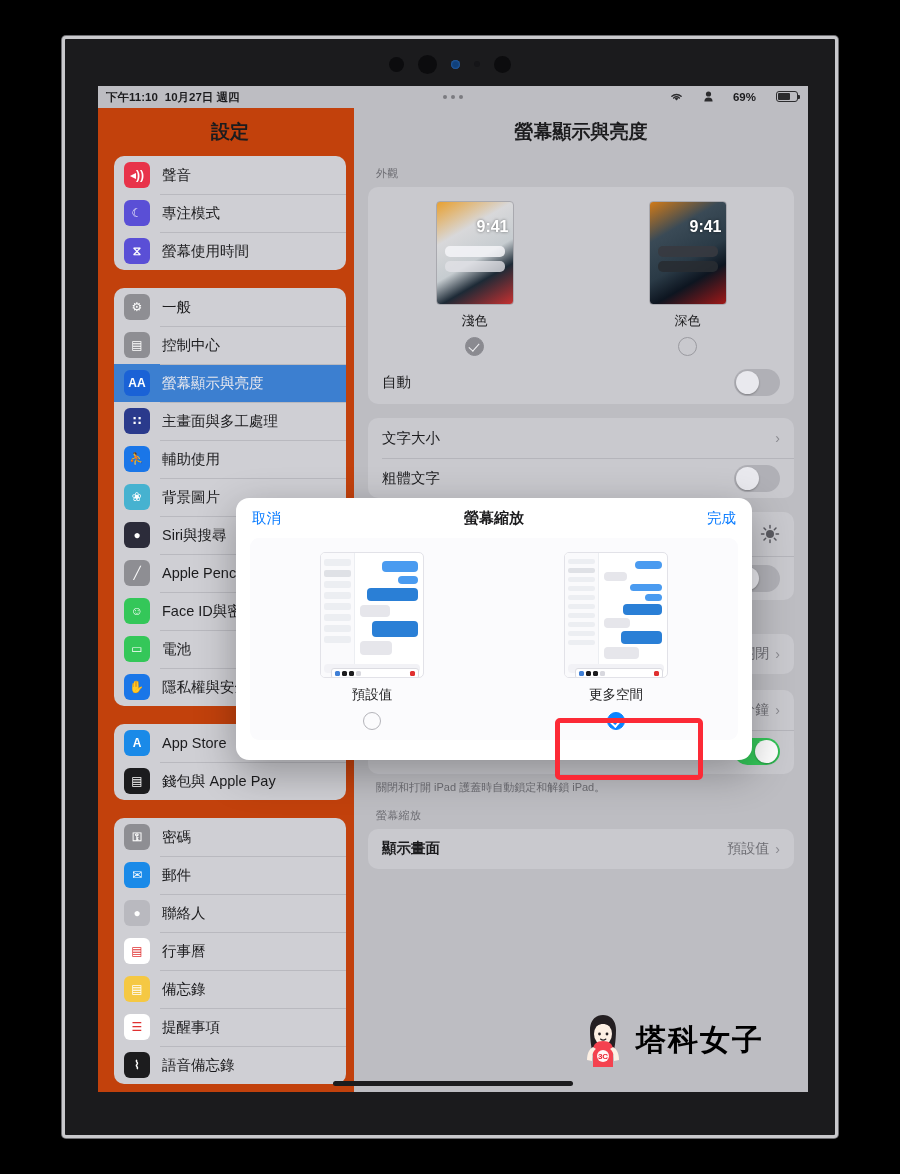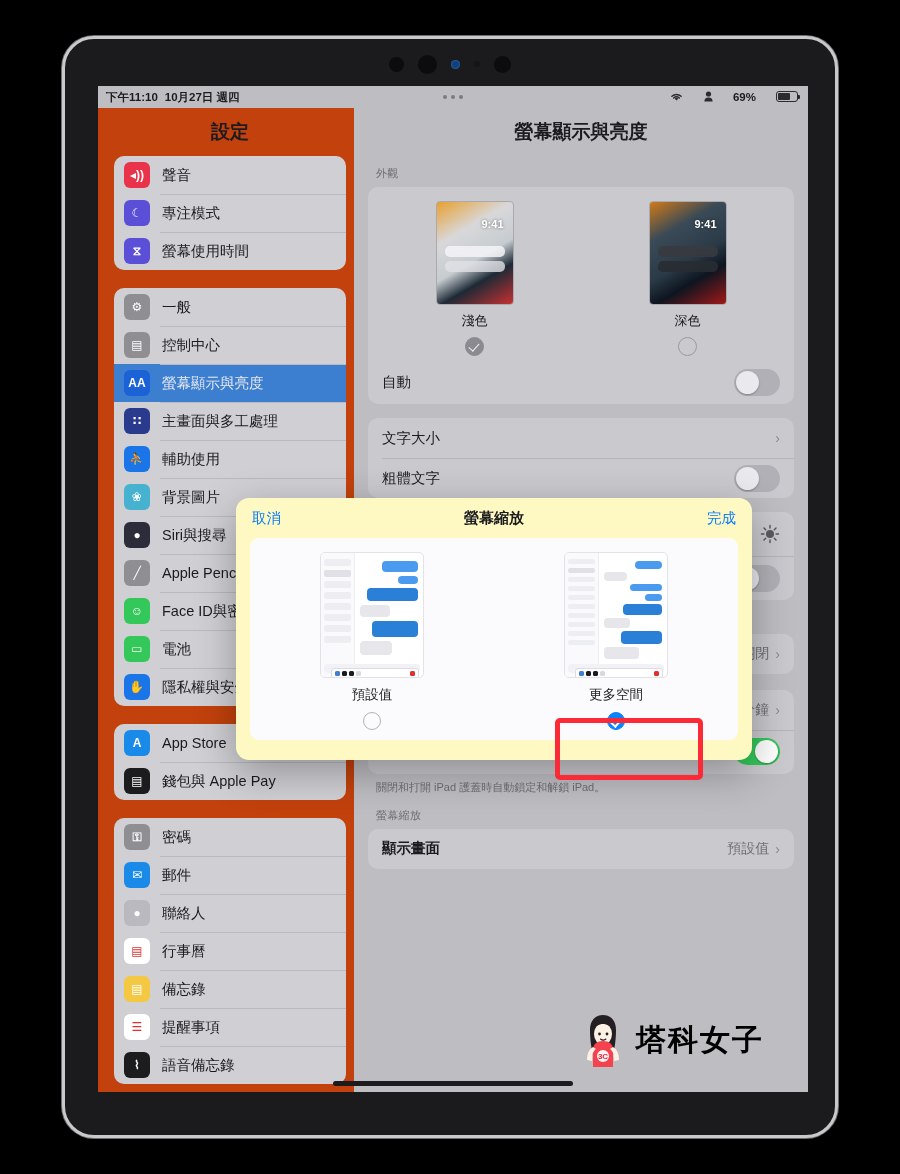--- a/index.html
+++ b/index.html
@@ -8,21 +8,21 @@
     background: #000;
     font-family: "Liberation Sans", "DejaVu Sans", sans-serif;
     overflow: hidden;
   }
 
   
   #device {
     position: absolute; left: 62px; top: 36px;
     width: 776px; height: 1102px;
     background: #1b1b1d;
-    border-radius: 32px;
+    border-radius: 4px;
     border: 3px solid #c9c9cc;
     box-shadow: 0 0 0 1px #6e6e72, 0 10px 30px rgba(0,0,0,.8);
   }
   #topcam { position:absolute; left:50%; top:14px; transform:translateX(-50%);
             width:170px; height:22px; display:flex; align-items:center;
             justify-content:center; gap:14px; }
   .cam { background:#0c0c0e; border-radius:50%; }
   .cam.a { width:15px; height:15px; }
   .cam.b { width:19px; height:19px; }
   .cam.c { width:9px;  height:9px; background:#10407a; box-shadow:inset 0 0 2px #3b7fd4; }
@@ -91,40 +91,40 @@
            background:#e9e9ee; box-shadow:0 1px 2px rgba(0,0,0,.28); }
   .tog.on { background:#34c759; }
   .tog.on i { left:21px; background:#fff; }
 
   
   #appearance { display:flex; padding:14px 0 4px 0; }
   .appcol { flex:1; display:flex; flex-direction:column; align-items:center; gap:7px; }
   .thumb { width:78px; height:104px; border-radius:4px; overflow:hidden; position:relative;
            border:1px solid #a9a9af; }
   .thumb .time { position:absolute; left:0; right:0; top:16px; text-align:center;
-                 font-size:11px; font-weight:600; color:#fff; text-shadow:0 0 3px rgba(0,0,0,.5);margin-left:36px; }
+                 font-size:16px; font-weight:600; color:#fff; text-shadow:0 0 3px rgba(0,0,0,.5);margin-left:36px; }
   .bar1, .bar2 { position:absolute; left:8px; right:8px; height:11px; border-radius:5px; }
   .bar1 { top:44px; } .bar2 { top:59px; }
   .applabel { font-size:13px; color:#1c1c1e; }
   .radio { width:19px; height:19px; border-radius:50%; border:1.4px solid #9a9aa0; }
   .radio.checked { background:#8a8a90; border-color:#8a8a90; position:relative; }
   .radio.checked::after { content:""; position:absolute; left:5px; top:3px; width:5px; height:9px;
                           border:solid #f0f0f3; border-width:0 1.8px 1.8px 0; transform:rotate(42deg); }
 
   
   .slider { flex:1; height:28px; display:flex; align-items:center; gap:9px; }
   .track { flex:1; height:4px; border-radius:2px; background:#9b9ba1; position:relative; }
   .track b { position:absolute; left:0; top:0; height:100%; width:24%; background:#5a5a60;
              border-radius:2px; }
   .knob { position:absolute; left:20%; top:-10px; width:24px; height:24px; border-radius:50%;
           background:#e7e7ec; box-shadow:0 1px 3px rgba(0,0,0,.3); }
 
   
   #modal { position:absolute; left:138px; top:412px; width:516px; height:262px;
-           background:#fef9c3; border-radius:13px; box-shadow:0 12px 40px rgba(0,0,0,.3);
+           background:#ffffff; border-radius:13px; box-shadow:0 12px 40px rgba(0,0,0,.3);
            overflow:hidden; z-index:30; }
   #modal-hd { height:40px; display:flex; align-items:center; padding:0 16px; }
   #modal-title { position:absolute; left:50%; transform:translateX(-50%);
                  font-size:15px; font-weight:700; color:#1c1c1e; }
   .mbtn { font-size:14.5px; color:#0a7cff; }
   #modal-body { margin:0 14px; background:#fbfbfd; border-radius:9px; height:202px;
                 display:flex; padding-top:14px; }
   .zcol { flex:1; display:flex; flex-direction:column; align-items:center; gap:8px; position:relative; }
   .zlabel { font-size:13.5px; color:#1c1c1e; }
   .zradio { width:18px; height:18px; border-radius:50%; border:1.4px solid #b4b4ba; }

